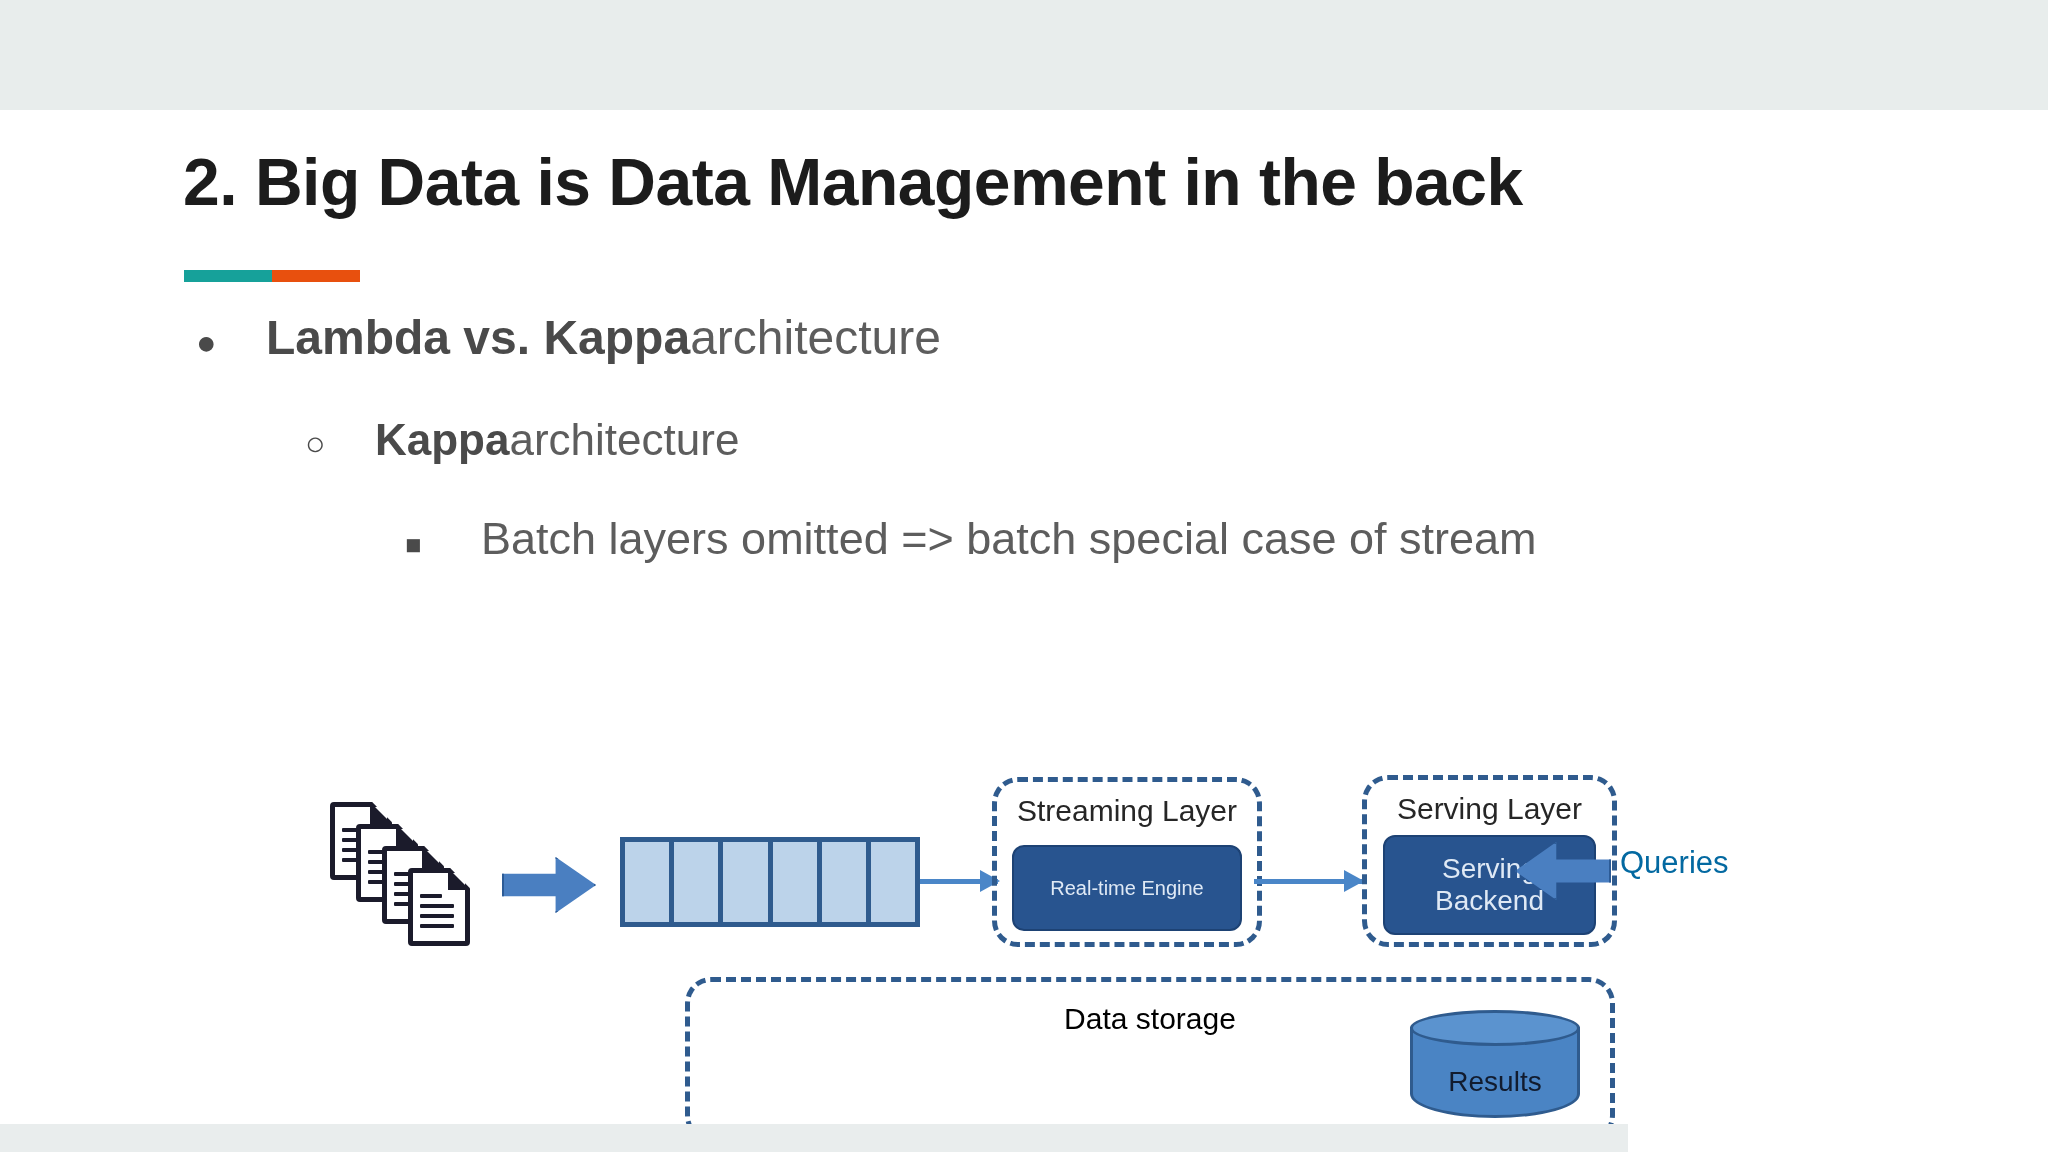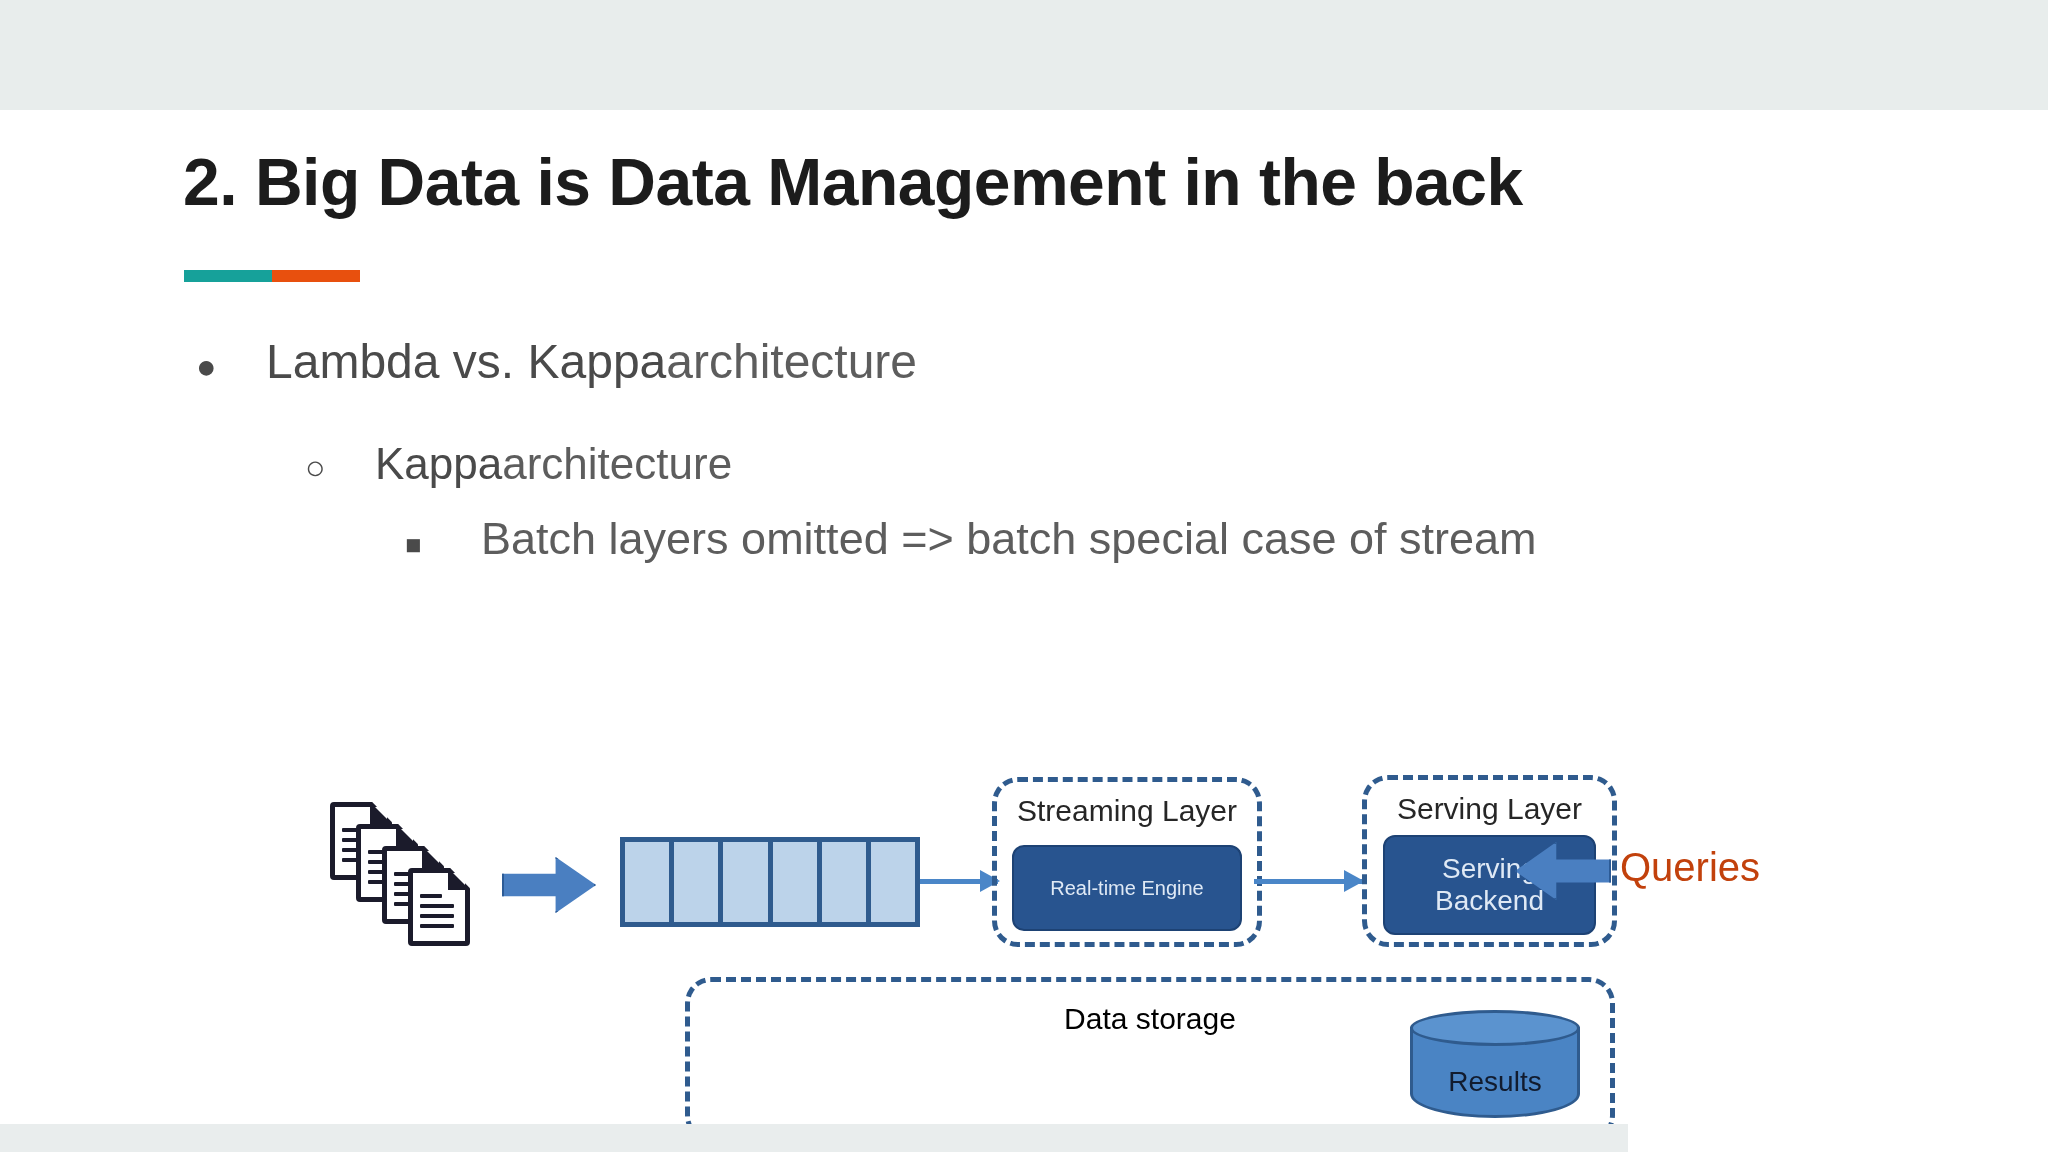--- a/index.html
+++ b/index.html
@@ -41,21 +41,21 @@
 
   .lvl1{left:196px;top:200px;font-size:48px;}
   .lvl2{left:305px;top:305px;font-size:44px;}
   .lvl3{left:405px;top:403px;font-size:45px;}
 
   .marker{display:inline-block;color:#4a4a4a;flex:none;}
   .m-disc{width:70px;font-size:34px;line-height:1;}
   .m-circ{width:70px;font-size:34px;line-height:1;}
   .m-sq{width:76px;font-size:27px;line-height:1;}
 
-  .b-strong{font-weight:normal;color:#4a4a4a;margin-top:24px;}
+  .b-strong{font-weight:bold;color:#4a4a4a;}
   .b-normal{font-weight:normal;color:#5d5d5d;}
 
   
   .diagram{position:absolute;left:330px;top:557px;width:1420px;height:460px;}
 
   
   .docs{position:absolute;left:0px;top:135px;width:140px;height:145px;}
   .doc{position:absolute;width:62px;height:78px;}
   .doc .sheet{
     position:absolute;inset:0;
@@ -148,21 +148,21 @@
     background:#5b93cf;border:3px solid #2f5b8e;border-radius:50%;box-sizing:border-box;
   }
   .cyl .ct{
     position:absolute;left:0;right:0;top:56px;text-align:center;
     font-size:28px;color:#111b2e;
   }
   .cyl-raw{left:40px;top:35px;}
   .cyl-res{left:720px;top:28px;}
 
   .queries{
-    position:absolute;left:1290px;top:178px;font-size:40px;color:#c2410c;
+    position:absolute;left:1290px;top:178px;font-size:31px;color:#0369a1;
   }
 
   
   .caption{
     position:absolute;left:543px;top:1011px;font-size:31px;color:#4d4d4d;
     font-style:italic;white-space:nowrap;
   }
   .caption .src{text-decoration:underline;font-weight:bold;font-style:italic;}
 </style>
 </head>

